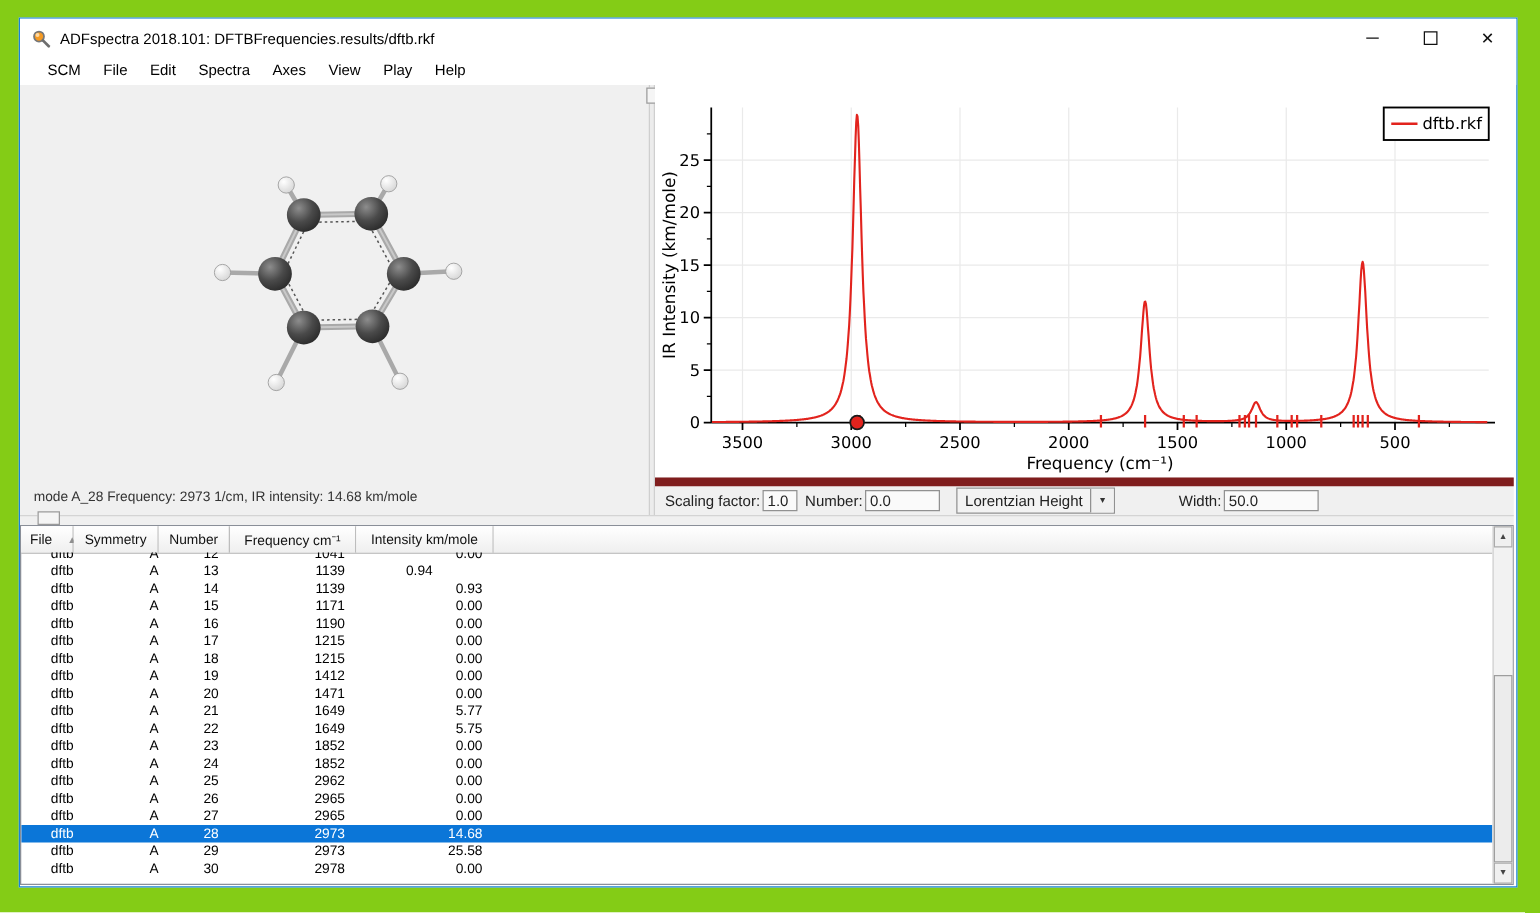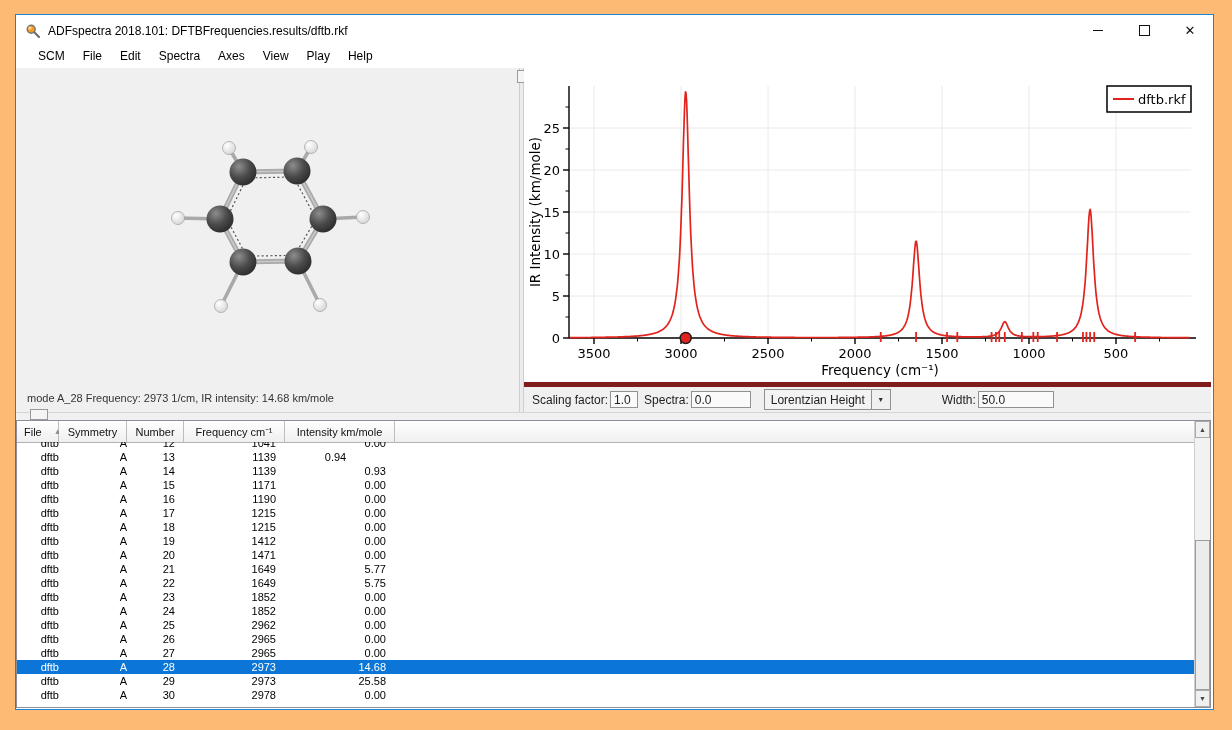--- a/index.html
+++ b/index.html
@@ -1,36 +1,36 @@
 <!DOCTYPE html>
 <html><head>
 <meta charset="utf-8">
 <style>
   html,body{margin:0;padding:0;background:#fff;}
-  .stage{position:relative;width:1232px;height:730px;background:#fdba74;font-family:"Liberation Sans",sans-serif;overflow:hidden;}
+  .stage{position:relative;width:1232px;height:730px;background:#84cc16;font-family:"Liberation Sans",sans-serif;overflow:hidden;}
   .window{position:absolute;left:15px;top:14px;width:1197px;height:694px;background:#fff;border:1px solid #1883d7;box-sizing:content-box;}
   
   .titlebar{height:31px;display:flex;align-items:center;padding-left:9px;background:#fff;position:relative;}
   .title-text{font-size:12px;color:#000;margin-left:7px;}
   .win-buttons{position:absolute;right:0;top:0;height:31px;display:flex;}
   .win-btn{width:46px;height:31px;display:flex;align-items:center;justify-content:center;color:#111;font-size:12px;}
   .glyph-min{display:block;width:10px;border-top:1px solid #111;}
   .glyph-max{display:block;width:9px;height:9px;border:1px solid #111;}
   .glyph-close{font-size:13px;line-height:1;}
   
   .menubar{height:22px;display:flex;align-items:center;padding-left:13px;background:#fff;font-size:12px;}
   .menu-item{padding:2px 9px 4px 9px;color:#000;}
   
   .main{position:absolute;top:53px;left:0;width:1195px;height:344px;display:flex;}
   .left-panel{width:503px;height:344px;background:#f0f0f0;position:relative;}
   .status-text{position:absolute;left:11px;bottom:8px;font-size:11px;color:#333;}
   .vsplit{width:5px;height:344px;background:#ececec;border-left:1px solid #cfcfcf;border-right:1px solid #cfcfcf;position:relative;box-sizing:border-box;}
   .vgrip{position:absolute;top:2px;left:-3px;width:9px;height:11px;background:#f5f5f5;border:1px solid #9a9a9a;}
   .right-panel{width:687px;height:344px;position:relative;background:#fff;}
-  .controls{position:absolute;left:0;top:314px;width:687px;height:30px;background:#f0f0f0;border-top:5px solid #7f1d1d;display:flex;align-items:center;font-size:12px;color:#222;box-sizing:border-box;}
+  .controls{position:absolute;left:0;top:314px;width:687px;height:30px;background:#f0f0f0;border-top:7px solid #7f1d1d;display:flex;align-items:center;font-size:12px;color:#222;box-sizing:border-box;}
   .ctl-label{white-space:nowrap;}
   .ctl-input{background:#fafafa;border:1px solid #919191;height:17px;font-size:12px;font-family:"Liberation Sans",sans-serif;padding:0 3px;color:#222;box-sizing:border-box;}
   .dropdown{height:21px;background:#f3f3f3;border:1px solid #919191;display:flex;align-items:center;box-sizing:border-box;}
   .dropdown-text{flex:1;padding-left:6px;font-size:12px;}
   .dropdown-arrow-btn{width:18px;height:19px;border-left:1px solid #919191;display:flex;align-items:center;justify-content:center;font-size:7px;color:#333;background:#f0f0f0;}
   
   .hsplit{position:absolute;top:397px;left:0;width:1195px;height:8px;background:#f0f0f0;border-top:1px solid #d4d4d4;box-sizing:border-box;}
   .hgrip{position:absolute;left:14px;top:-4px;width:16px;height:9px;background:#f5f5f5;border:1px solid #9a9a9a;}
   
   .tablewrap{position:absolute;top:405px;left:0;width:1195px;height:288px;background:#fff;border:1px solid #8a8f98;box-sizing:border-box;}
@@ -226,21 +226,21 @@
             <line x1="161.69799999999998" y1="264" x2="161.69799999999998" y2="274" stroke="#e2231d" stroke-width="1.8"></line>
             <line x1="160.82799999999997" y1="264" x2="160.82799999999997" y2="274" stroke="#e2231d" stroke-width="1.8"></line>
             <circle cx="161.69799999999998" cy="270" r="5.5" fill="#e2231d" stroke="#1a1a1a" stroke-width="1.4"></circle>
             <rect x="583" y="18" width="84" height="26" fill="#fff" stroke="#000" stroke-width="1.5"></rect>
             <line x1="589" y1="31" x2="610" y2="31" stroke="#e2231d" stroke-width="2"></line>
             <text x="614" y="35.5" font-size="13" fill="#000">dftb.rkf</text>
           </svg>
         <div class="controls">
           <span class="ctl-label" style="margin-left:8px">Scaling factor:</span>
           <input class="ctl-input" style="width: 28px; margin-left: 2px;" readonly="" value="1.0">
-          <span class="ctl-label" style="margin-left:6px">Spectra:</span>
+          <span class="ctl-label" style="margin-left:6px">Number:</span>
           <input class="ctl-input" style="width: 60px; margin-left: 2px;" readonly="" value="0.0">
           <div class="dropdown" style="margin-left:13px;width:127px">
             <span class="dropdown-text">Lorentzian Height</span>
             <span class="dropdown-arrow-btn">▼</span>
           </div>
           <span class="ctl-label" style="margin-left:51px">Width:</span>
           <input class="ctl-input" style="width: 76px; margin-left: 2px;" readonly="" value="50.0">
         </div>
       </div>
     </div>

